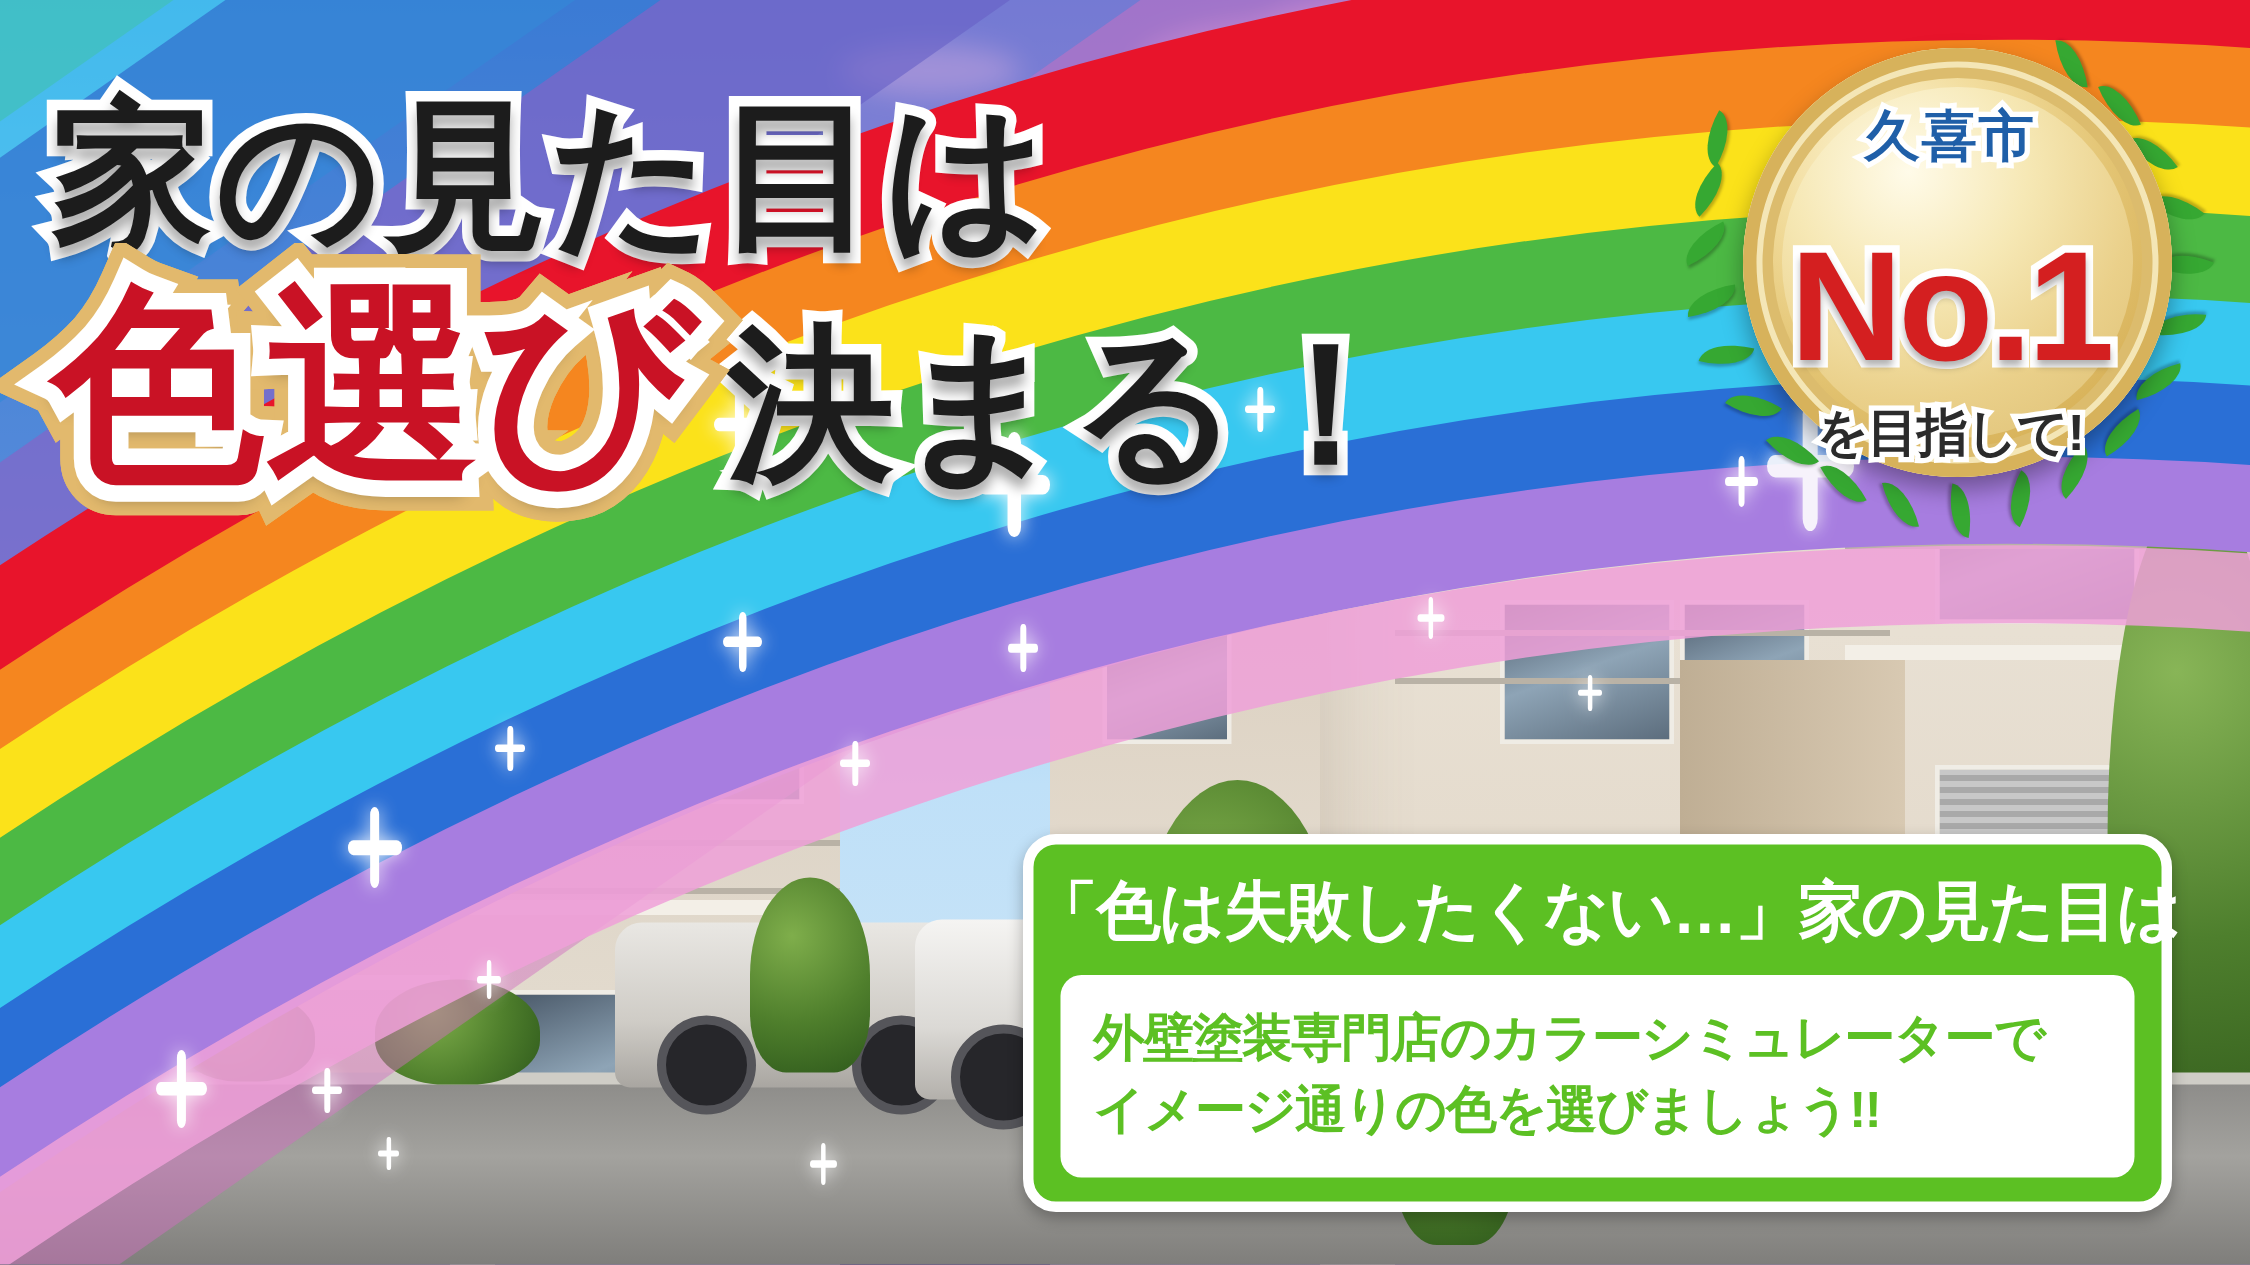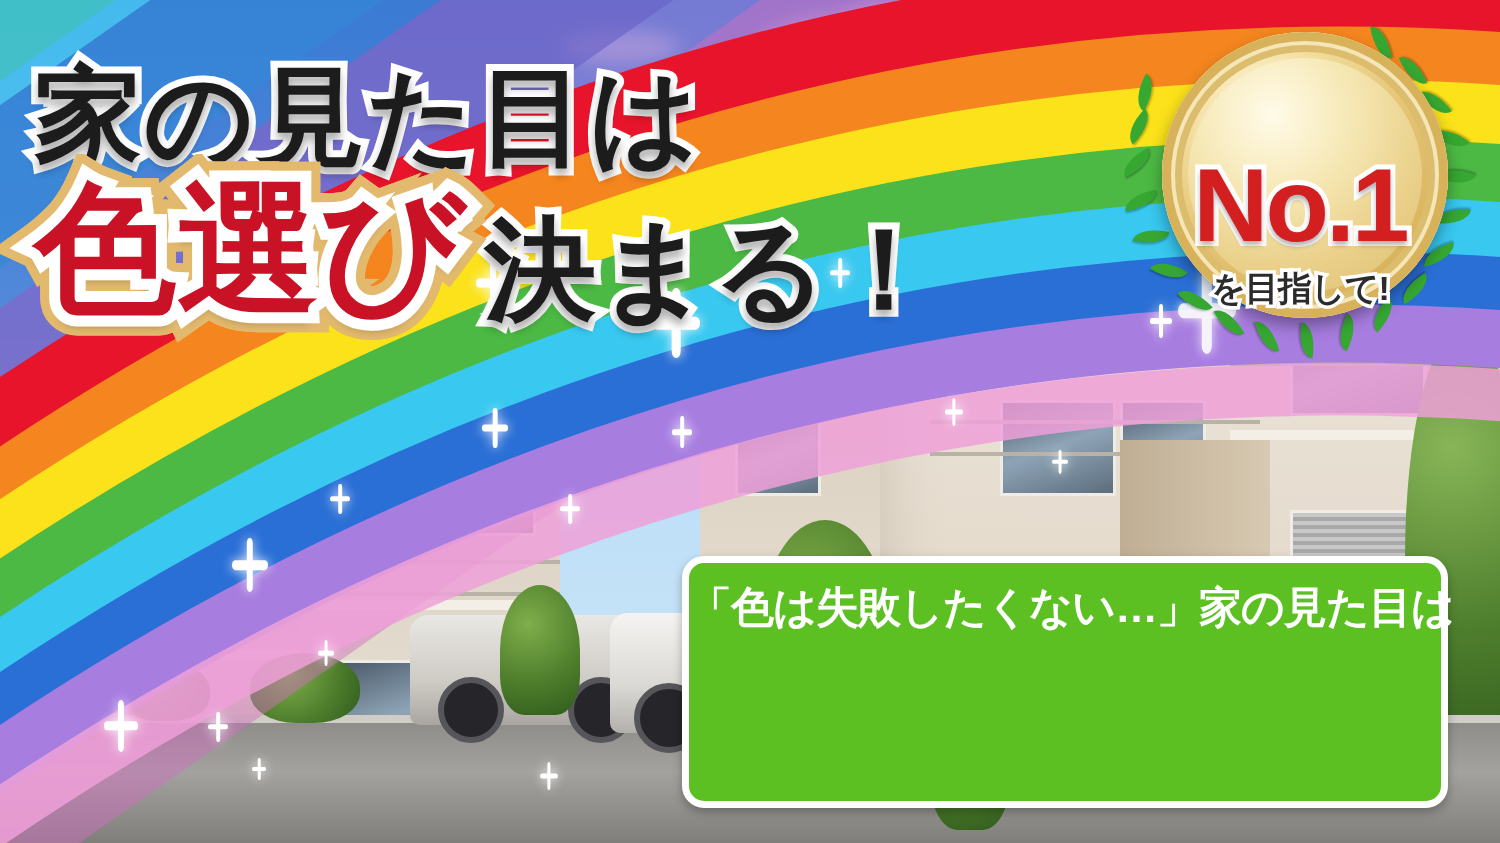--- a/index.html
+++ b/index.html
@@ -112,21 +112,21 @@
 
   
   .headline{position:absolute;left:34px;top:62px;z-index:40;}
   .line1{
     font-size:108px;line-height:1.02;font-weight:700;letter-spacing:2px;
     color:#1c1c1c;
     -webkit-text-stroke:14px #ffffff;paint-order:stroke fill;
     text-shadow:0 7px 8px rgba(0,0,0,.33);
     white-space:nowrap;
   }
-  .line2{position:relative;margin-top:6px;white-space:nowrap;display:flex;align-items:flex-start;}
+  .line2{position:relative;margin-top:6px;white-space:nowrap;display:flex;align-items:center;}
   .l2-red{
     font-size:142px;line-height:1;font-weight:700;letter-spacing:1px;
     color:#c91225;
     -webkit-text-stroke:22px #ffffff;paint-order:stroke fill;
     filter:drop-shadow(0 0 0 #e2b96d);
     position:relative;
   }
   .l2-red::before{
     content:attr(data-ghost);position:absolute;left:0;top:0;z-index:-1;
     color:#e2b96d;-webkit-text-stroke:40px #e2b96d;paint-order:stroke fill;
@@ -387,21 +387,26 @@
       <div class="leaf" style="left:312px;top:202px;transform:rotate(186deg);"></div>
       <div class="leaf" style="left:316px;top:162px;transform:rotate(202deg);"></div>
       <div class="leaf" style="left:310px;top:124px;transform:rotate(218deg);"></div>
       <div class="leaf" style="left:294px;top:88px;transform:rotate(234deg);"></div>
       <div class="leaf" style="left:272px;top:56px;transform:rotate(248deg);"></div>
       <div class="leaf" style="left:240px;top:28px;transform:rotate(262deg);"></div>
     </div>
     <div class="coin">
       <div class="coin-inner"></div>
     </div>
+    <div class="badge-txt bt-city">久喜市</div>
     <div class="badge-txt bt-no1">No.1</div>
     <div class="badge-txt bt-aim">を目指して!</div>
   </div>
 
   <div class="cta">
     <div class="cta-head">「色は失敗したくない…」家の見た目は</div>
+    <div class="cta-box">
+      <div class="cta-l">外壁塗装専門店のカラーシミュレーターで</div>
+      <div class="cta-l">イメージ通りの色を選びましょう!!</div>
+    </div>
   </div>
 
 </div>
 
 </body></html>

